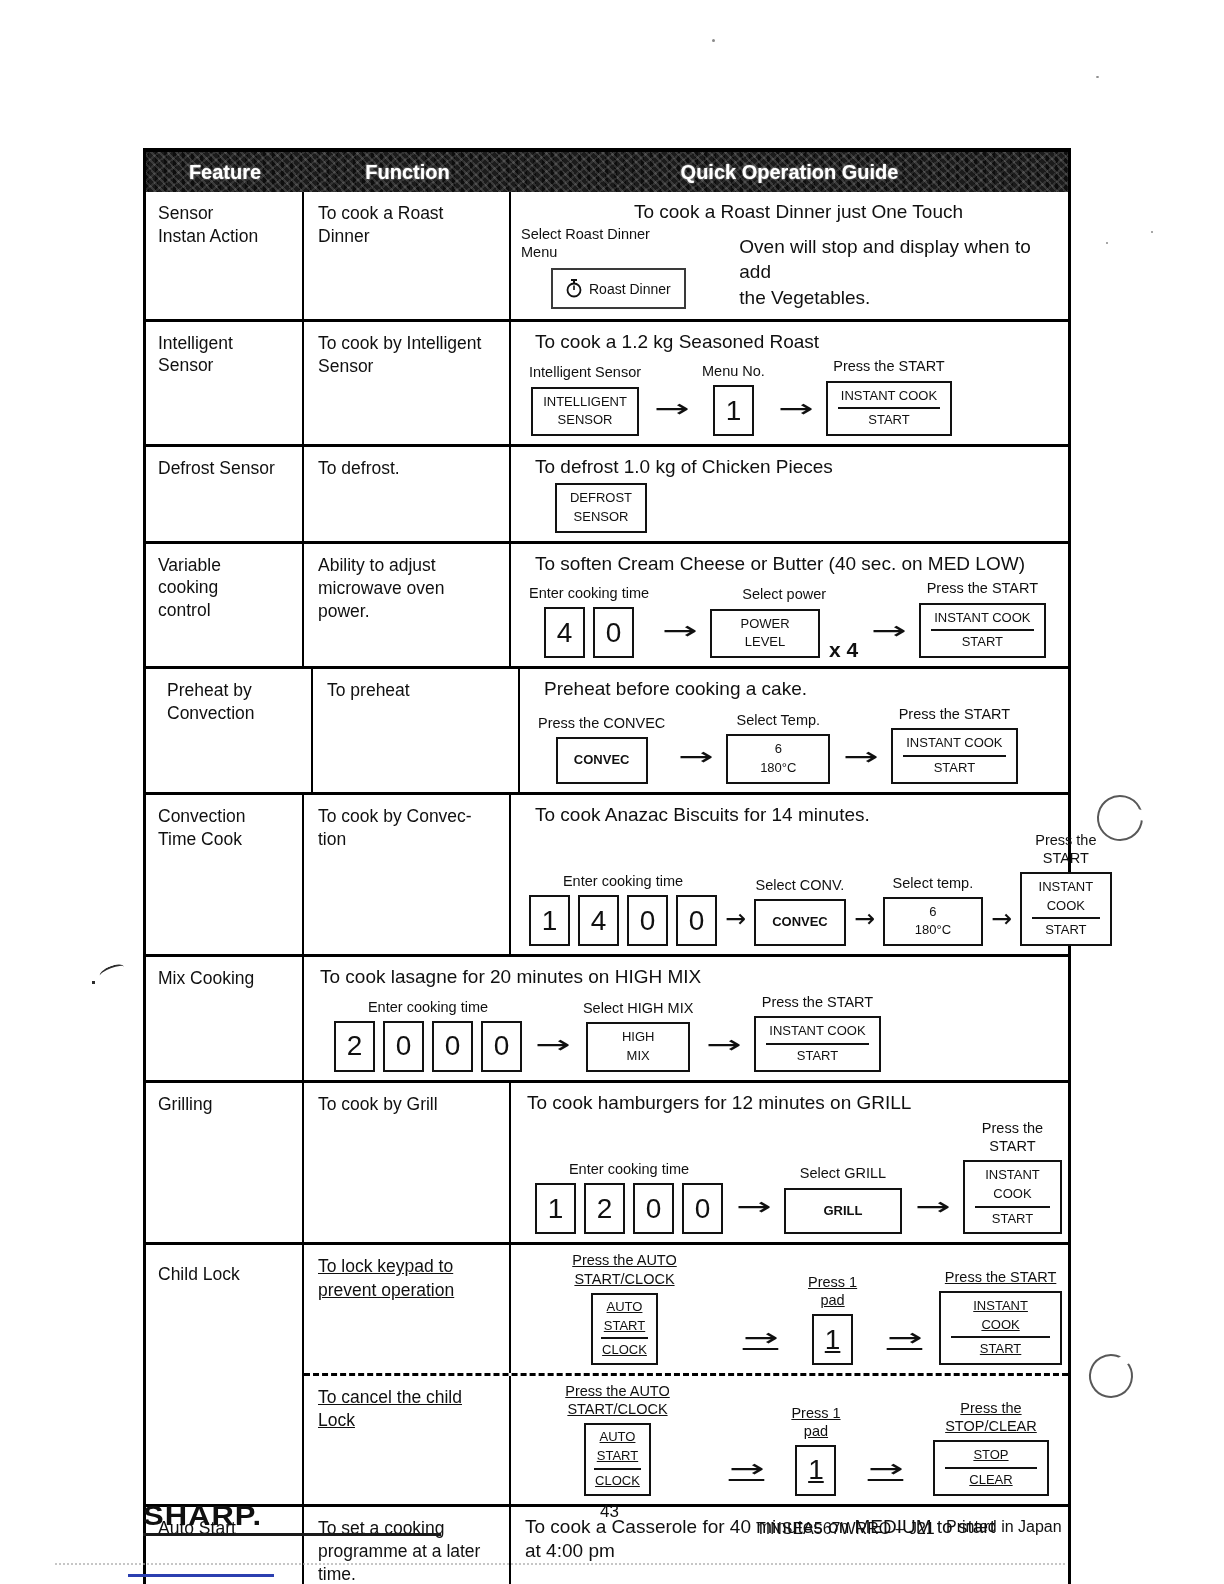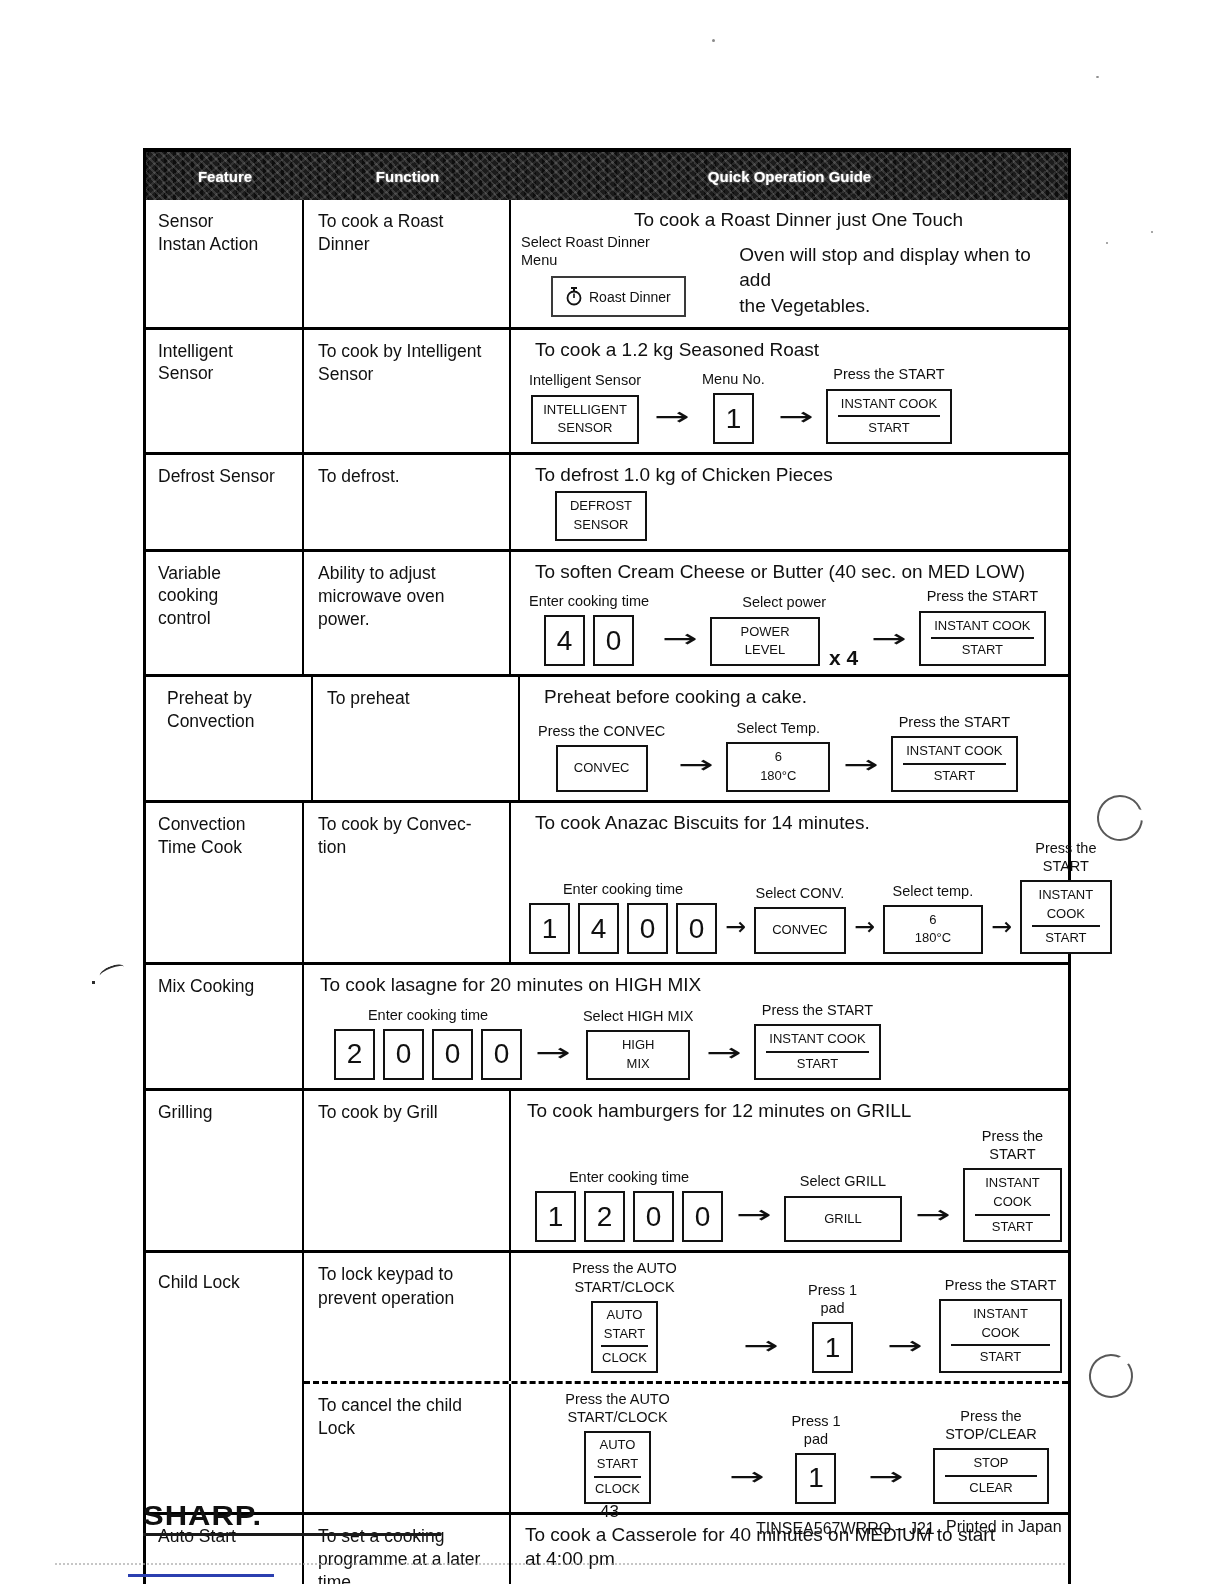--- a/index.html
+++ b/index.html
@@ -16,27 +16,27 @@
     font-size: 42px; font-weight: bold; letter-spacing: -1px;
     transform: scaleY(1.02);
     margin-top: 47px;
   }
   .qtable {
     position: absolute; left: 143px; top: 148px; width: 928px;
     border: 3px solid #000; border-top-width: 4px; border-bottom-width: 4px;
     background: #fff;
   }
   .thead {
-    display: flex; height: 48px; align-items: center;
+    display: flex; height: 40px; align-items: center;
     background-color: #1b1b1b;
     background-image:
       repeating-linear-gradient(47deg, rgba(255,255,255,.14) 0 2px, transparent 2px 6px),
       repeating-linear-gradient(-39deg, rgba(160,160,160,.18) 0 2px, transparent 2px 7px),
       repeating-linear-gradient(90deg, rgba(0,0,0,.5) 0 3px, transparent 3px 9px);
-    color: #fff; font-weight: bold; font-size: 15px;
+    color: #fff; font-weight: bold; font-size: 20px;
   }
   .th { text-align: center; text-shadow: 0 0 2px rgba(255,255,255,.7); }
   .w-f { width: 158px; flex: none; }
   .w-fn { width: 207px; flex: none; }
   .w-g { flex: 1; }
   .trow { display: flex; border-top: 3px solid #000; }
   .cell { padding: 10px 8px 8px 12px; }
   .cell.f { width: 158px; flex:none; border-right: 2.5px solid #000; font-size: 17.5px; line-height: 1.3; white-space: pre-line; }
   .cell.fn { width: 207px; flex:none; border-right: 2.5px solid #000; font-size: 17.5px; line-height: 1.32; white-space: pre-line; padding-left: 14px; }
   .cell.g { flex: 1; padding: 6px 6px 8px 10px; }
@@ -50,38 +50,38 @@
     width: 41px; height: 51px; border: 2.5px solid #121212; background: #fff;
     display: flex; align-items: center; justify-content: center; font-size: 28px;
   }
   .pbtn {
     border: 2.5px solid #121212; background: #fff; padding: 4px 10px;
     font-size: 13px; line-height: 1.45; text-align: center; min-width: 92px;
   }
   .pbtn .top { display: block; border-bottom: 2px solid #121212; padding: 0 3px 2px; white-space: pre-line; }
   .pbtn .bot { display: block; padding-top: 2px; white-space: pre-line; }
   .pbtn.plain { white-space: pre-line; }
-  .pbtn.tall { padding: 12px 12px; }
+  .pbtn.tall { padding: 12px 12px; font-weight: bold; }
   .content { display: flex; align-items: flex-end; gap: 7px; }
   .suffix { font-size: 21px; font-weight: bold; margin-left: 2px; transform: translateY(4px); }
   .arrow {
     font-size: 25px; transform: scaleX(1.7); margin: 0 6px 13px; flex: none;
     font-family: "DejaVu Sans", sans-serif;
   }
   .hflex { display: flex; align-items: flex-start; }
   .vcol { display: flex; flex-direction: column; gap: 4px; }
   .roastbtn {
     border: 2px solid #3a3a3a; background: #fff; padding: 9px 13px;
     display: inline-flex; align-items: center; gap: 7px; font-size: 14px;
     margin-left: 30px; margin-top: 3px; width: max-content;
   }
   .note { font-size: 19px; line-height: 1.35; margin-left: 52px; margin-top: 9px; white-space: pre-line; }
   
   .r9right { flex: 1; display: flex; flex-direction: column; }
-  .r9sub { display: flex; }
+  .r9sub { display: flex; text-decoration: underline; }
   .r9sub .cell.fn { border-left: none; }
   .r9sub2 { border-top: 3.5px dashed #000; }
   
   .r1 { min-height: 92px; } .r2 { min-height: 100px; } .r3 { min-height: 73px; }
   .r4 { min-height: 103px; } .r5 { min-height: 98px; padding-left: 9px; } .r6 { min-height: 96px; }
   .r7 { min-height: 100px; } .r8 { min-height: 93px; }
   .r9a { min-height: 84px; } .r9b { min-height: 79px; }
   .r10 { min-height: 186px; }
   
   .sharp-logo {

